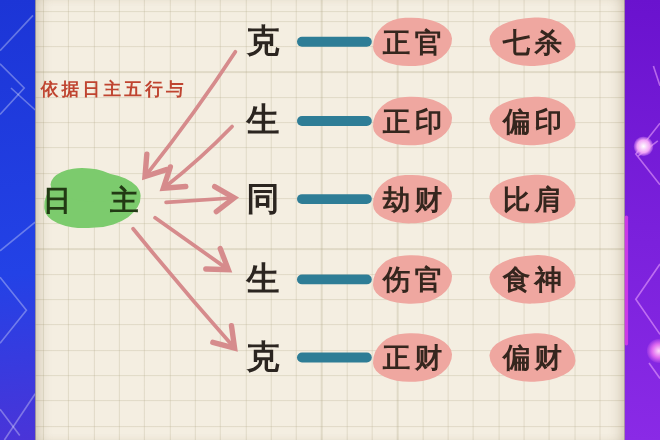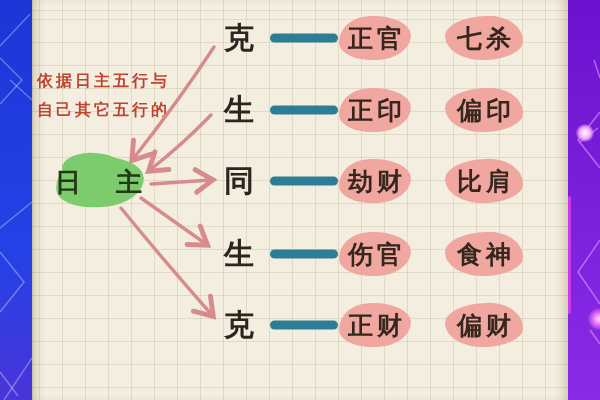--- a/index.html
+++ b/index.html
@@ -38,21 +38,21 @@
                inset -10px 0 14px -10px rgba(110,90,50,.45);
   }
   
   .annotation{
     position:absolute;left:37px;top:66px;width:150px;
     color:#bf4430;font-weight:bold;font-size:16px;line-height:29px;
     letter-spacing:3px;white-space:nowrap;
   }
   
   .day-master{
-    position:absolute;left:56px;top:157px;width:88px;height:50px;
+    position:absolute;left:40px;top:157px;width:88px;height:50px;
     display:flex;align-items:center;justify-content:center;
   }
   .day-master::before{
     content:"";position:absolute;inset:0;background:#7ccb6d;
     border-radius:46% 54% 52% 48% / 62% 50% 58% 42%;
     transform:rotate(-3deg);
   }
   .day-master::after{
     content:"";position:absolute;left:6px;top:-4px;width:66px;height:30px;background:#7ccb6d;
     border-radius:50% 50% 45% 55% / 60% 65% 40% 45%;transform:rotate(4deg);
@@ -115,21 +115,20 @@
         <path d="M26,60 L32,78"></path>
       </g>
     </svg>
   </div>
   <div class="magenta-edge"></div>
   <div class="glow-dot glow-a"></div>
   <div class="glow-dot glow-b"></div>
 
   <div class="annotation">
     <div>依据日主五行与</div>
-    <div>自己其它五行的</div>
   </div>
 
   <div class="day-master">
     <span>日 主</span>
   </div>
 
   <svg class="arrows" width="600" height="400" viewBox="0 0 600 400">
     <defs>
       <marker id="ah" viewBox="-12 -9 14 18" refX="-1" refY="0" markerWidth="10" markerHeight="10" orient="auto">
         <path d="M-9,-6 L0,0 L-9,6" fill="none" stroke="#d68b8c" stroke-width="2.6" stroke-linecap="round"></path>

